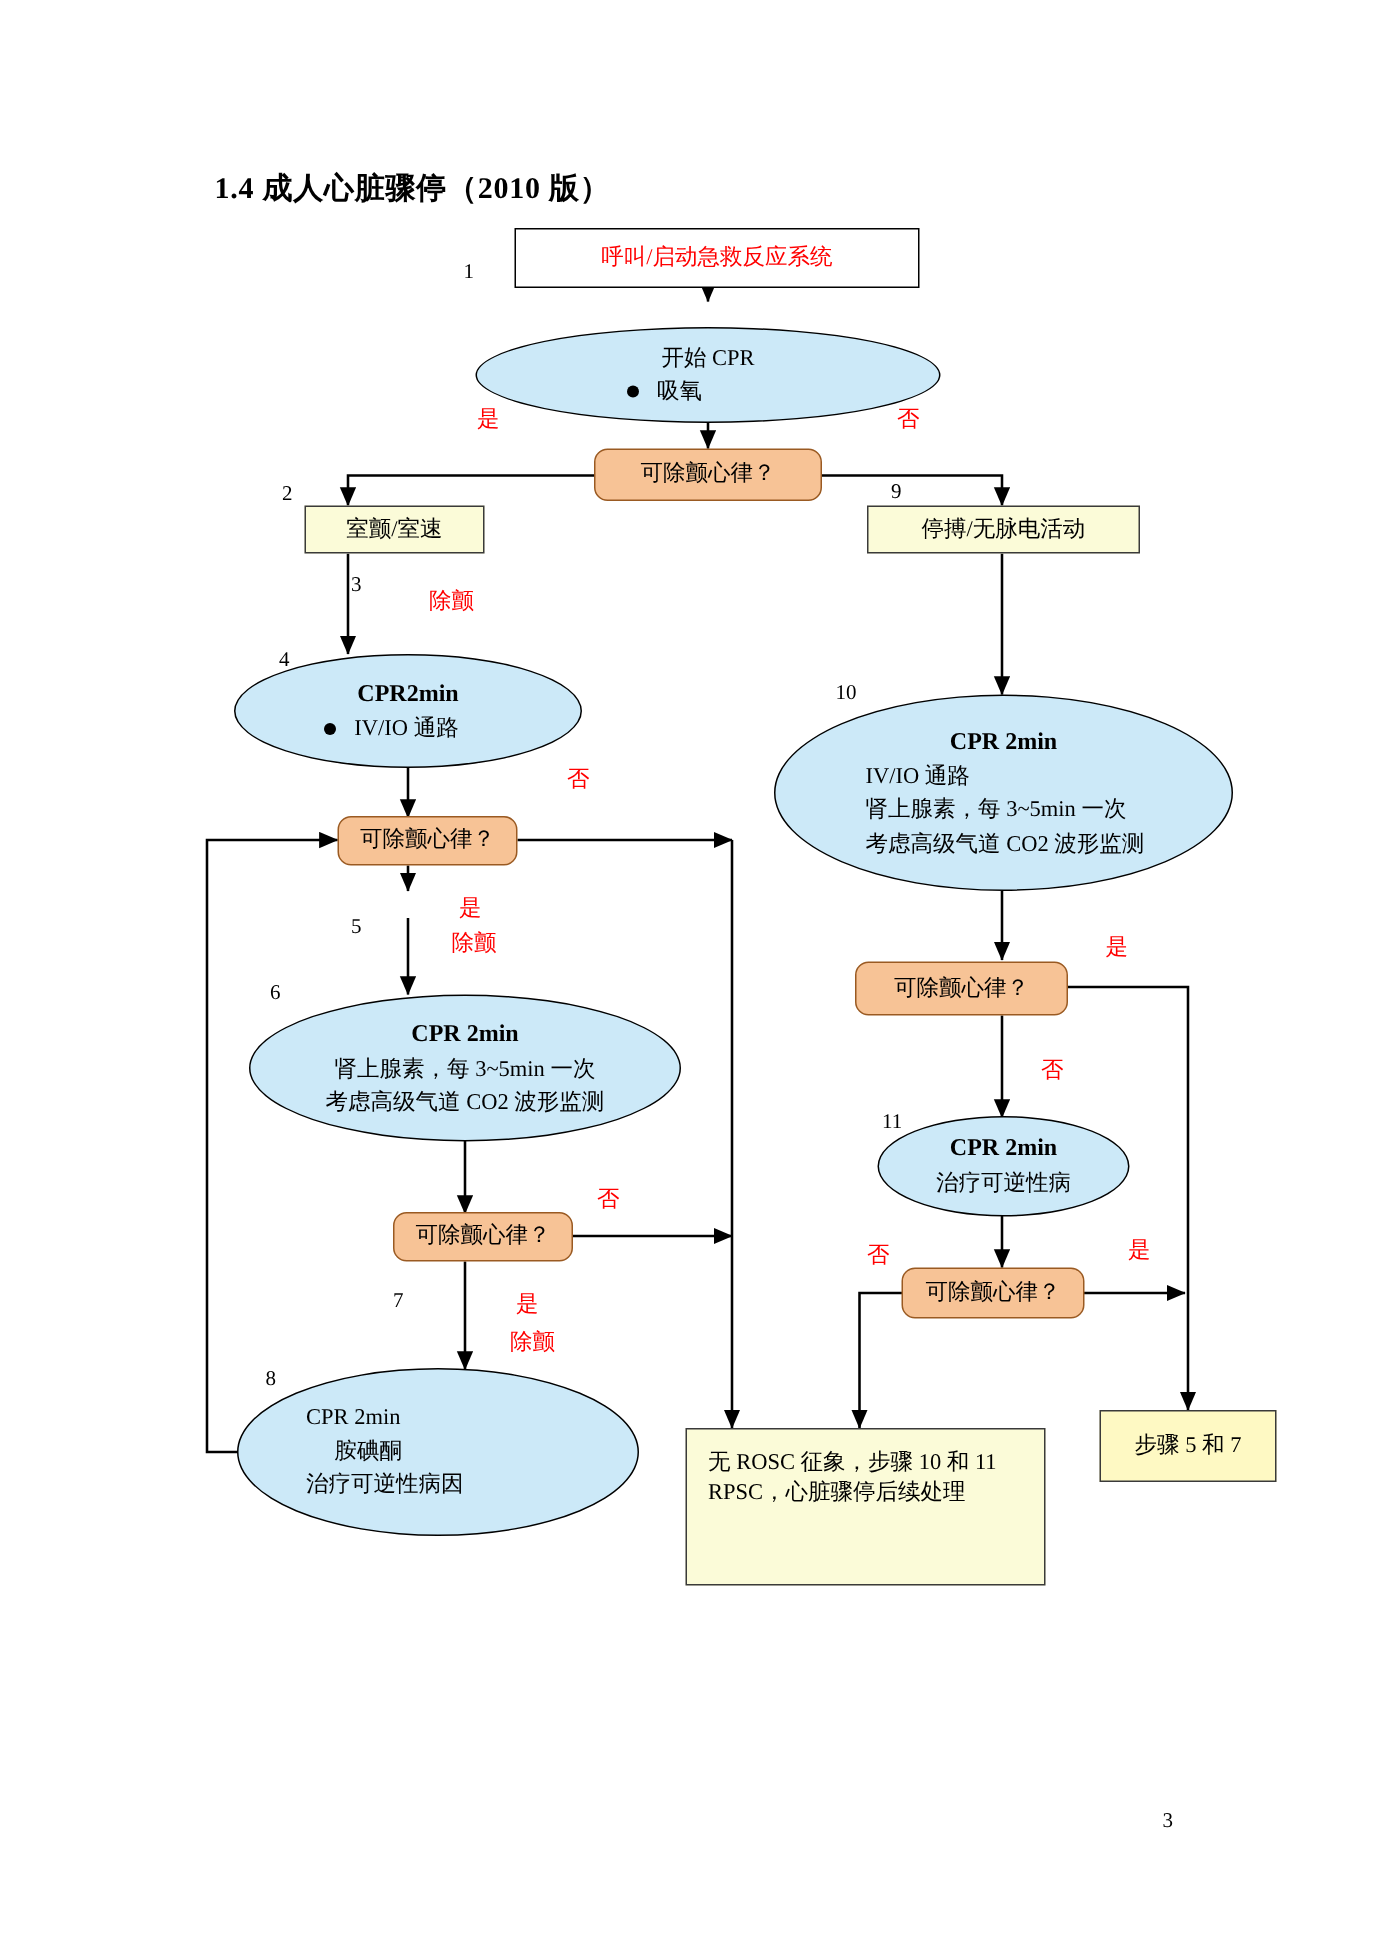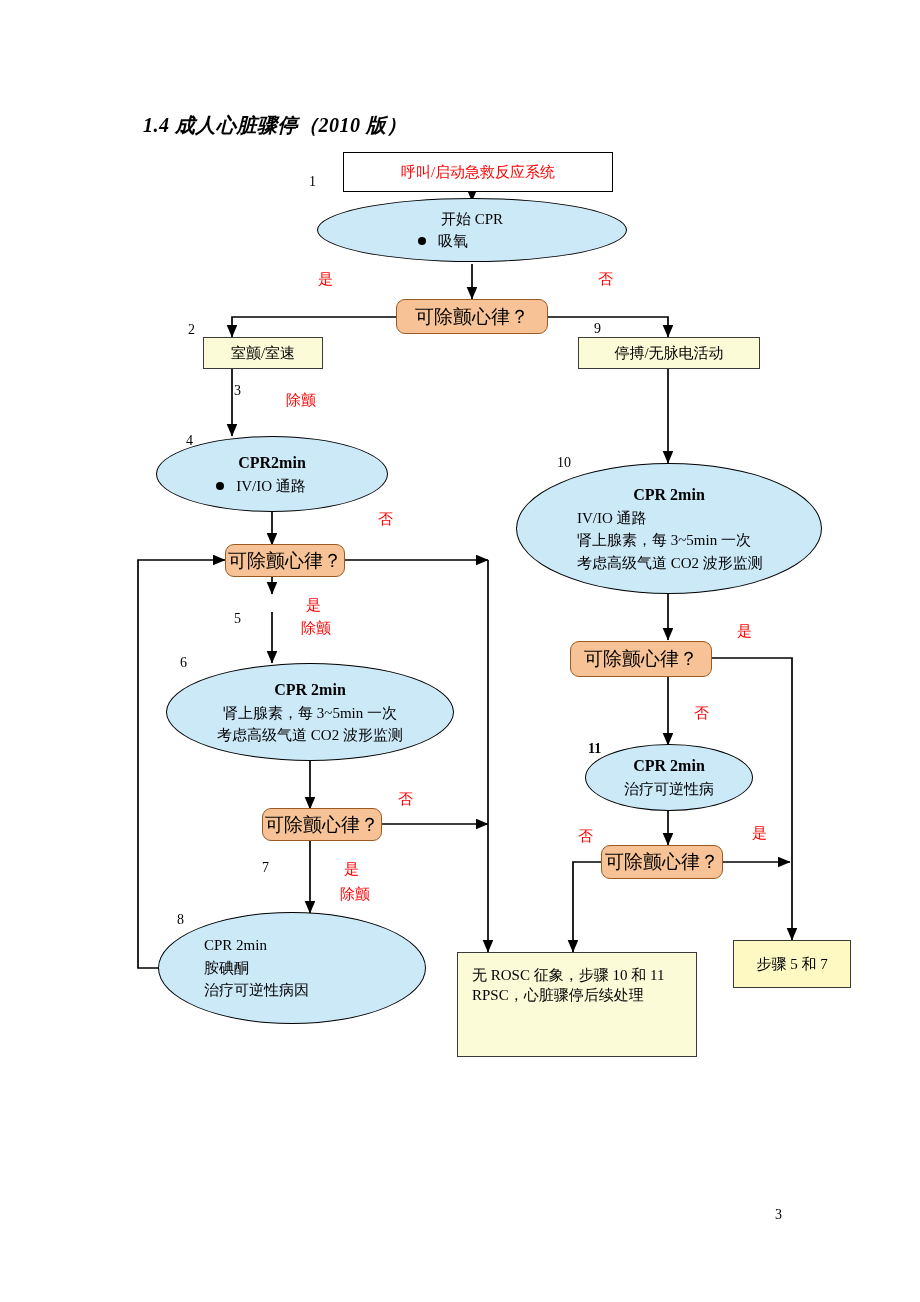--- a/index.html
+++ b/index.html
@@ -21,21 +21,20 @@
 
   
   #doc-title {
     position: absolute;
     left: 143px;
     top: 112px;
     font-size: 20px;
     font-weight: bold;
     letter-spacing: 0.5px;
     white-space: nowrap;
-    font-style: italic;
   }
 
   
   #page-number {
     position: absolute;
     left: 775px;
     top: 1207px;
     font-size: 14px;
   }
 
@@ -71,21 +70,21 @@
     background: #fbfbd8;
   }
   .rect-green {
     border: 1px solid #3a3a3a;
     background: #fef9c3;
   }
   .decision {
     border: 1px solid #9a5a22;
     background: #f7c396;
     border-radius: 9px;
-    font-size: 19px;
+    font-size: 15px;
   }
   .ellipse {
     border: 1.3px solid #000000;
     background: #cce9f8;
     border-radius: 50%;
   }
 
   .red-text { color: #ff0000; }
 
   
@@ -186,21 +185,21 @@
 
       <path d="M614,862 L573,862 L573,952"></path>
     </g>
   </svg>
 
   <div class="node rect" style="left:343px; top:152px; width:270px; height:40px;">
     <div class="red-text">呼叫/启动急救反应系统</div>
   </div>
   <div class="step-num" style="left:309px; top:174px;">1</div>
 
-  <div class="node ellipse" style="left:317px; top:198px; width:310px; height:64px;">
+  <div class="node ellipse" style="left:317px; top:218px; width:310px; height:64px;">
     <div class="ell-body">开始 CPR</div>
     <div class="bullet-line" style="margin-left:-58px;">
       <span class="bullet-dot"></span>
       <span class="ell-body">吸氧</span>
     </div>
   </div>
 
   <div class="node decision" style="left:396px; top:299px; width:152px; height:35px;">
     <div>可除颤心律？</div>
   </div>
@@ -255,36 +254,36 @@
   <div class="node decision" style="left:262px; top:808px; width:120px; height:33px;">
     <div>可除颤心律？</div>
   </div>
   <div class="edge-label" style="left:398px; top:790px;">否</div>
   <div class="edge-label" style="left:344px; top:860px;">是</div>
   <div class="edge-label" style="left:340px; top:885px;">除颤</div>
   <div class="step-num" style="left:262px; top:860px;">7</div>
 
   <div class="node ellipse" style="left:158px; top:912px; width:268px; height:112px;">
     <div class="ell-body left-align" style="align-self:flex-start; margin-left:45px;">CPR 2min</div>
-    <div class="ell-body left-align" style="align-self:flex-start; margin-left:45px;">胺碘酮</div>
+    <div class="ell-body left-align" style="align-self:flex-start; margin-left:64px;">胺碘酮</div>
     <div class="ell-body left-align" style="align-self:flex-start; margin-left:45px;">治疗可逆性病因</div>
   </div>
   <div class="step-num" style="left:177px; top:912px;">8</div>
 
   <div class="node decision" style="left:570px; top:641px; width:142px; height:36px;">
     <div>可除颤心律？</div>
   </div>
   <div class="edge-label" style="left:737px; top:622px;">是</div>
   <div class="edge-label" style="left:694px; top:704px;">否</div>
 
   <div class="node ellipse" style="left:585px; top:744px; width:168px; height:67px;">
     <div class="ell-title">CPR 2min</div>
     <div class="ell-body">治疗可逆性病</div>
   </div>
-  <div class="step-num" style="left:588px; top:741px;font-weight:bold;">11</div>
+  <div class="step-num" style="left:588px; top:741px;">11</div>
 
   <div class="node decision" style="left:601px; top:845px; width:122px; height:34px;">
     <div>可除颤心律？</div>
   </div>
   <div class="edge-label" style="left:578px; top:827px;">否</div>
   <div class="edge-label" style="left:752px; top:824px;">是</div>
 
   <div class="node rect-yellow" style="left:457px; top:952px; width:240px; height:105px; align-items:flex-start; justify-content:flex-start; padding:12px 0 18px 14px;">
     <div style="text-align:left;">无 ROSC 征象，步骤 10 和 11</div>
     <div style="text-align:center;">RPSC，心脏骤停后续处理</div>

